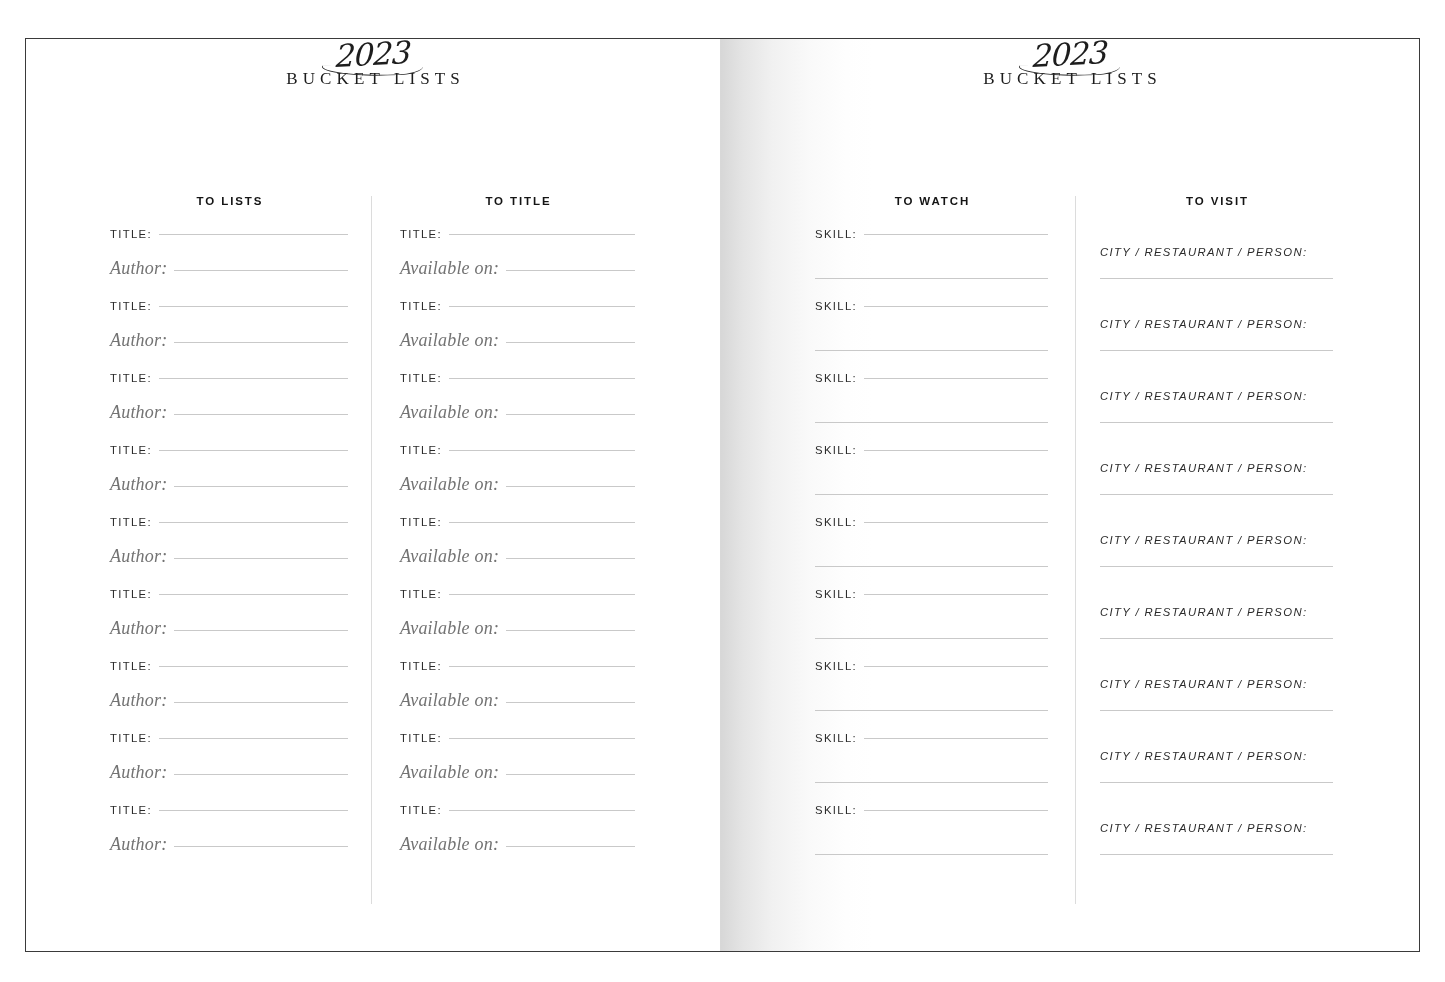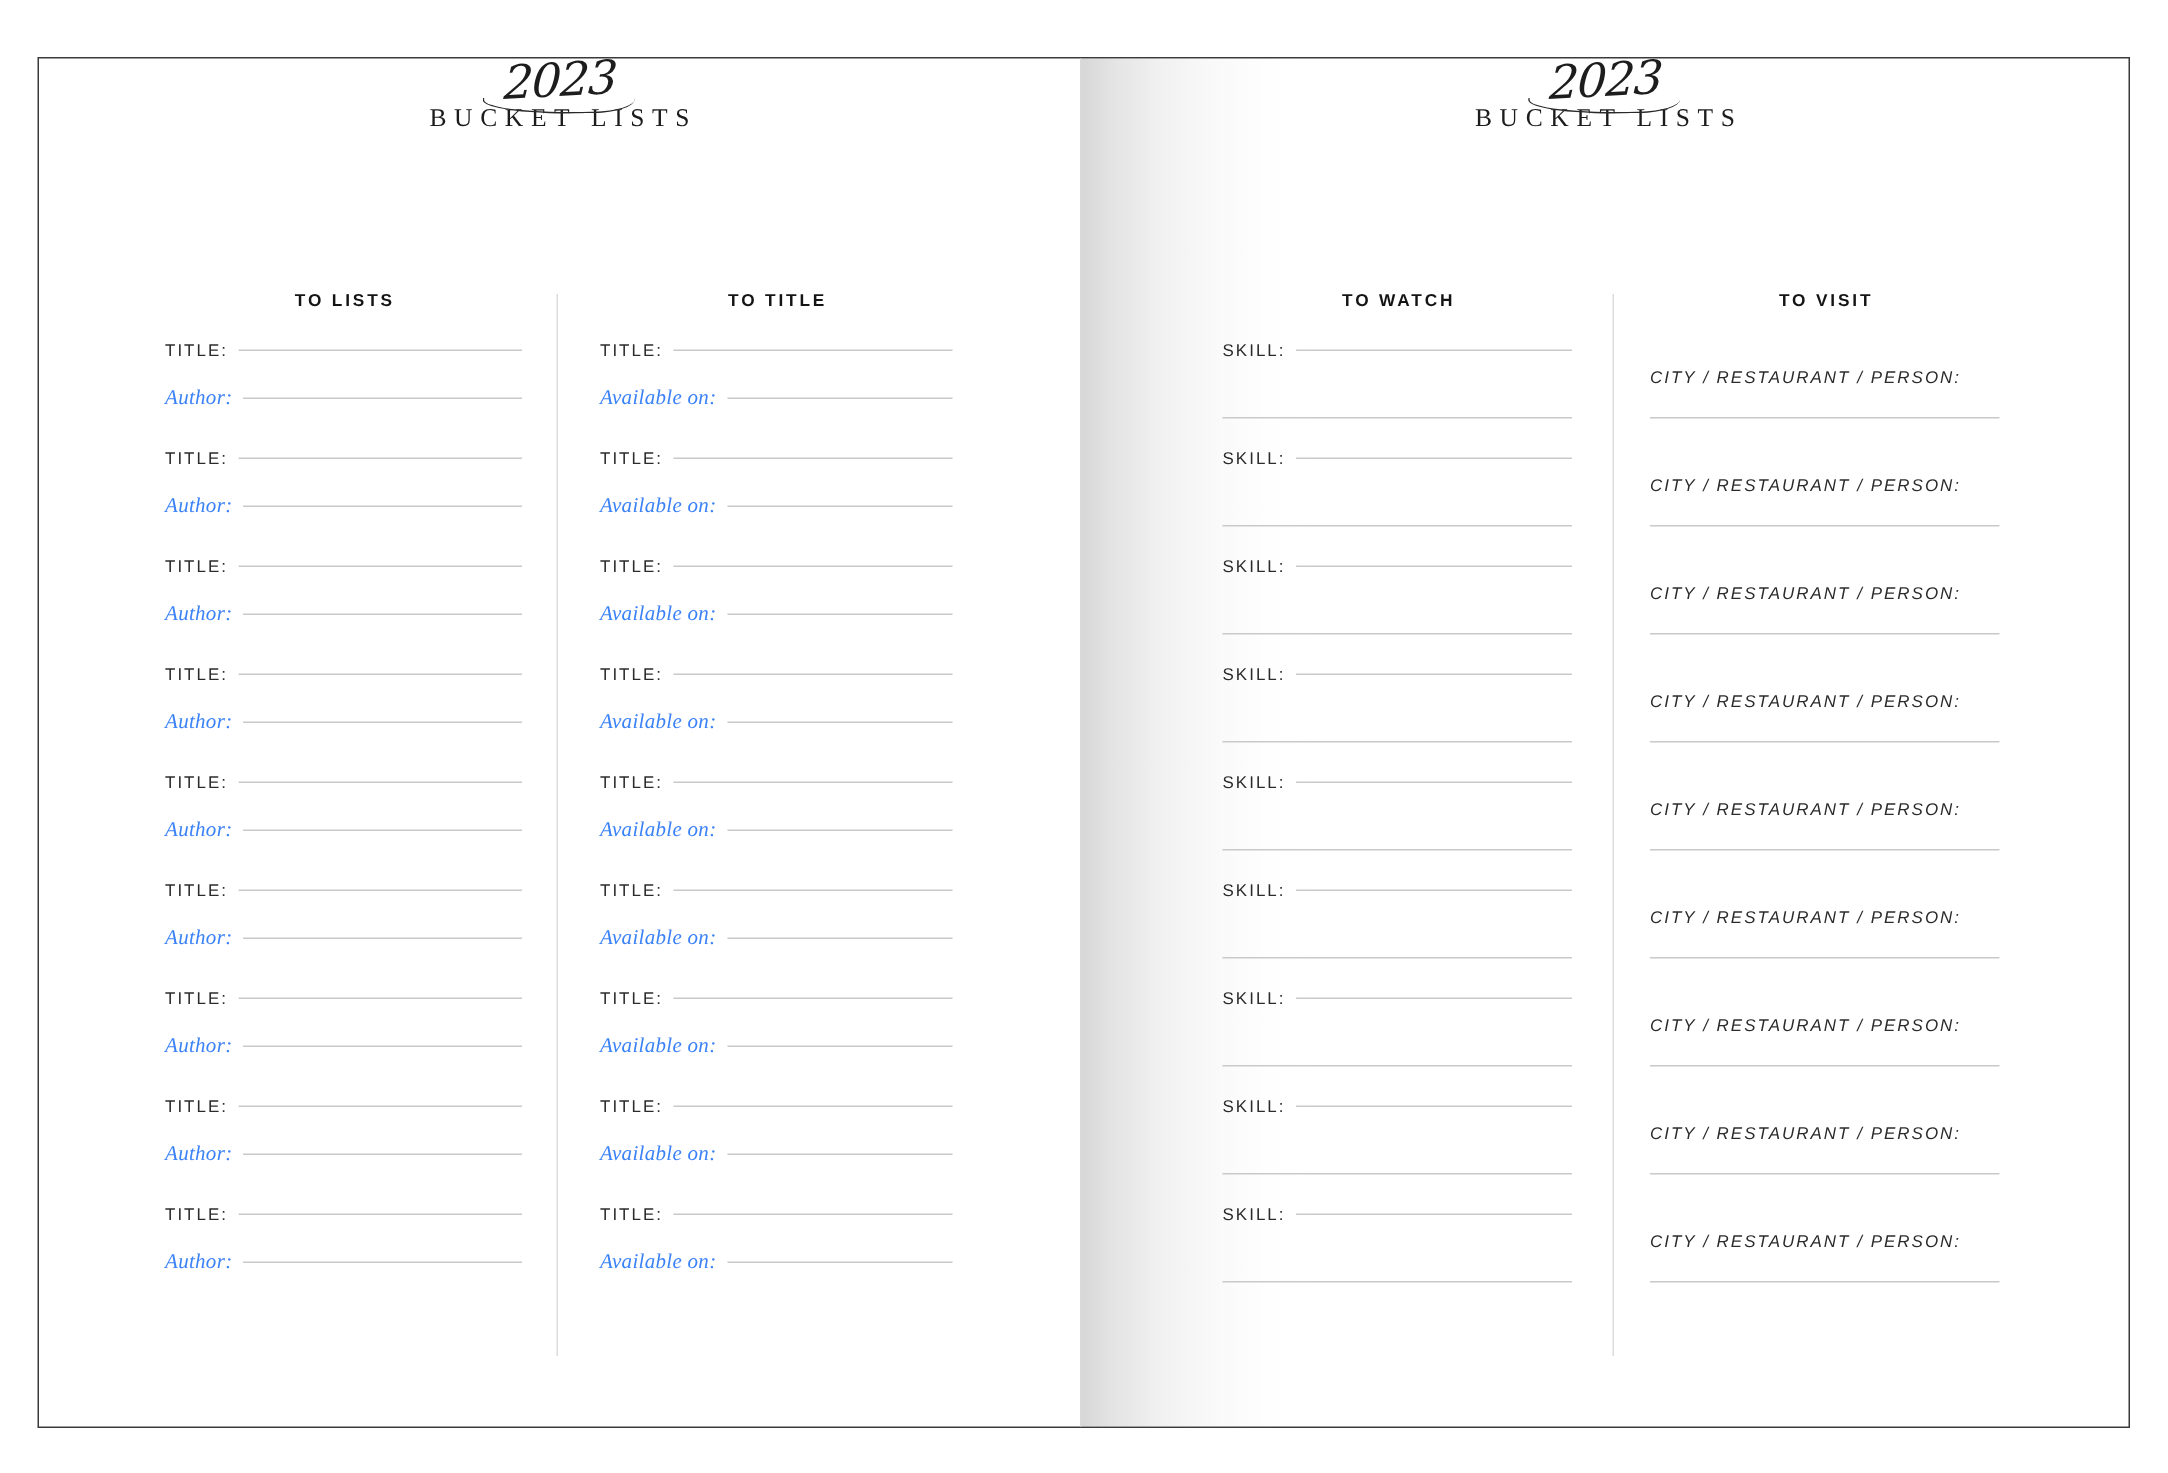--- a/index.html
+++ b/index.html
@@ -182,24 +182,24 @@
   .lbl-caps {
     font-family: "Liberation Sans", sans-serif;
     font-size: 11.3px;
     font-weight: 400;
     letter-spacing: 1.35px;
     color: #2b2b2b;
   }
   .lbl-italic {
     font-family: "Liberation Serif", "DejaVu Serif", serif;
     font-style: italic;
-    font-size: 14px;
+    font-size: 18px;
     font-weight: 400;
     letter-spacing: 0.2px;
-    color: #3b82f6;
+    color: #737373;
   }
 
   
   .blank-rule {
     height: 30px;
     position: relative;
   }
   .blank-rule::after {
     content: "";
     position: absolute;

